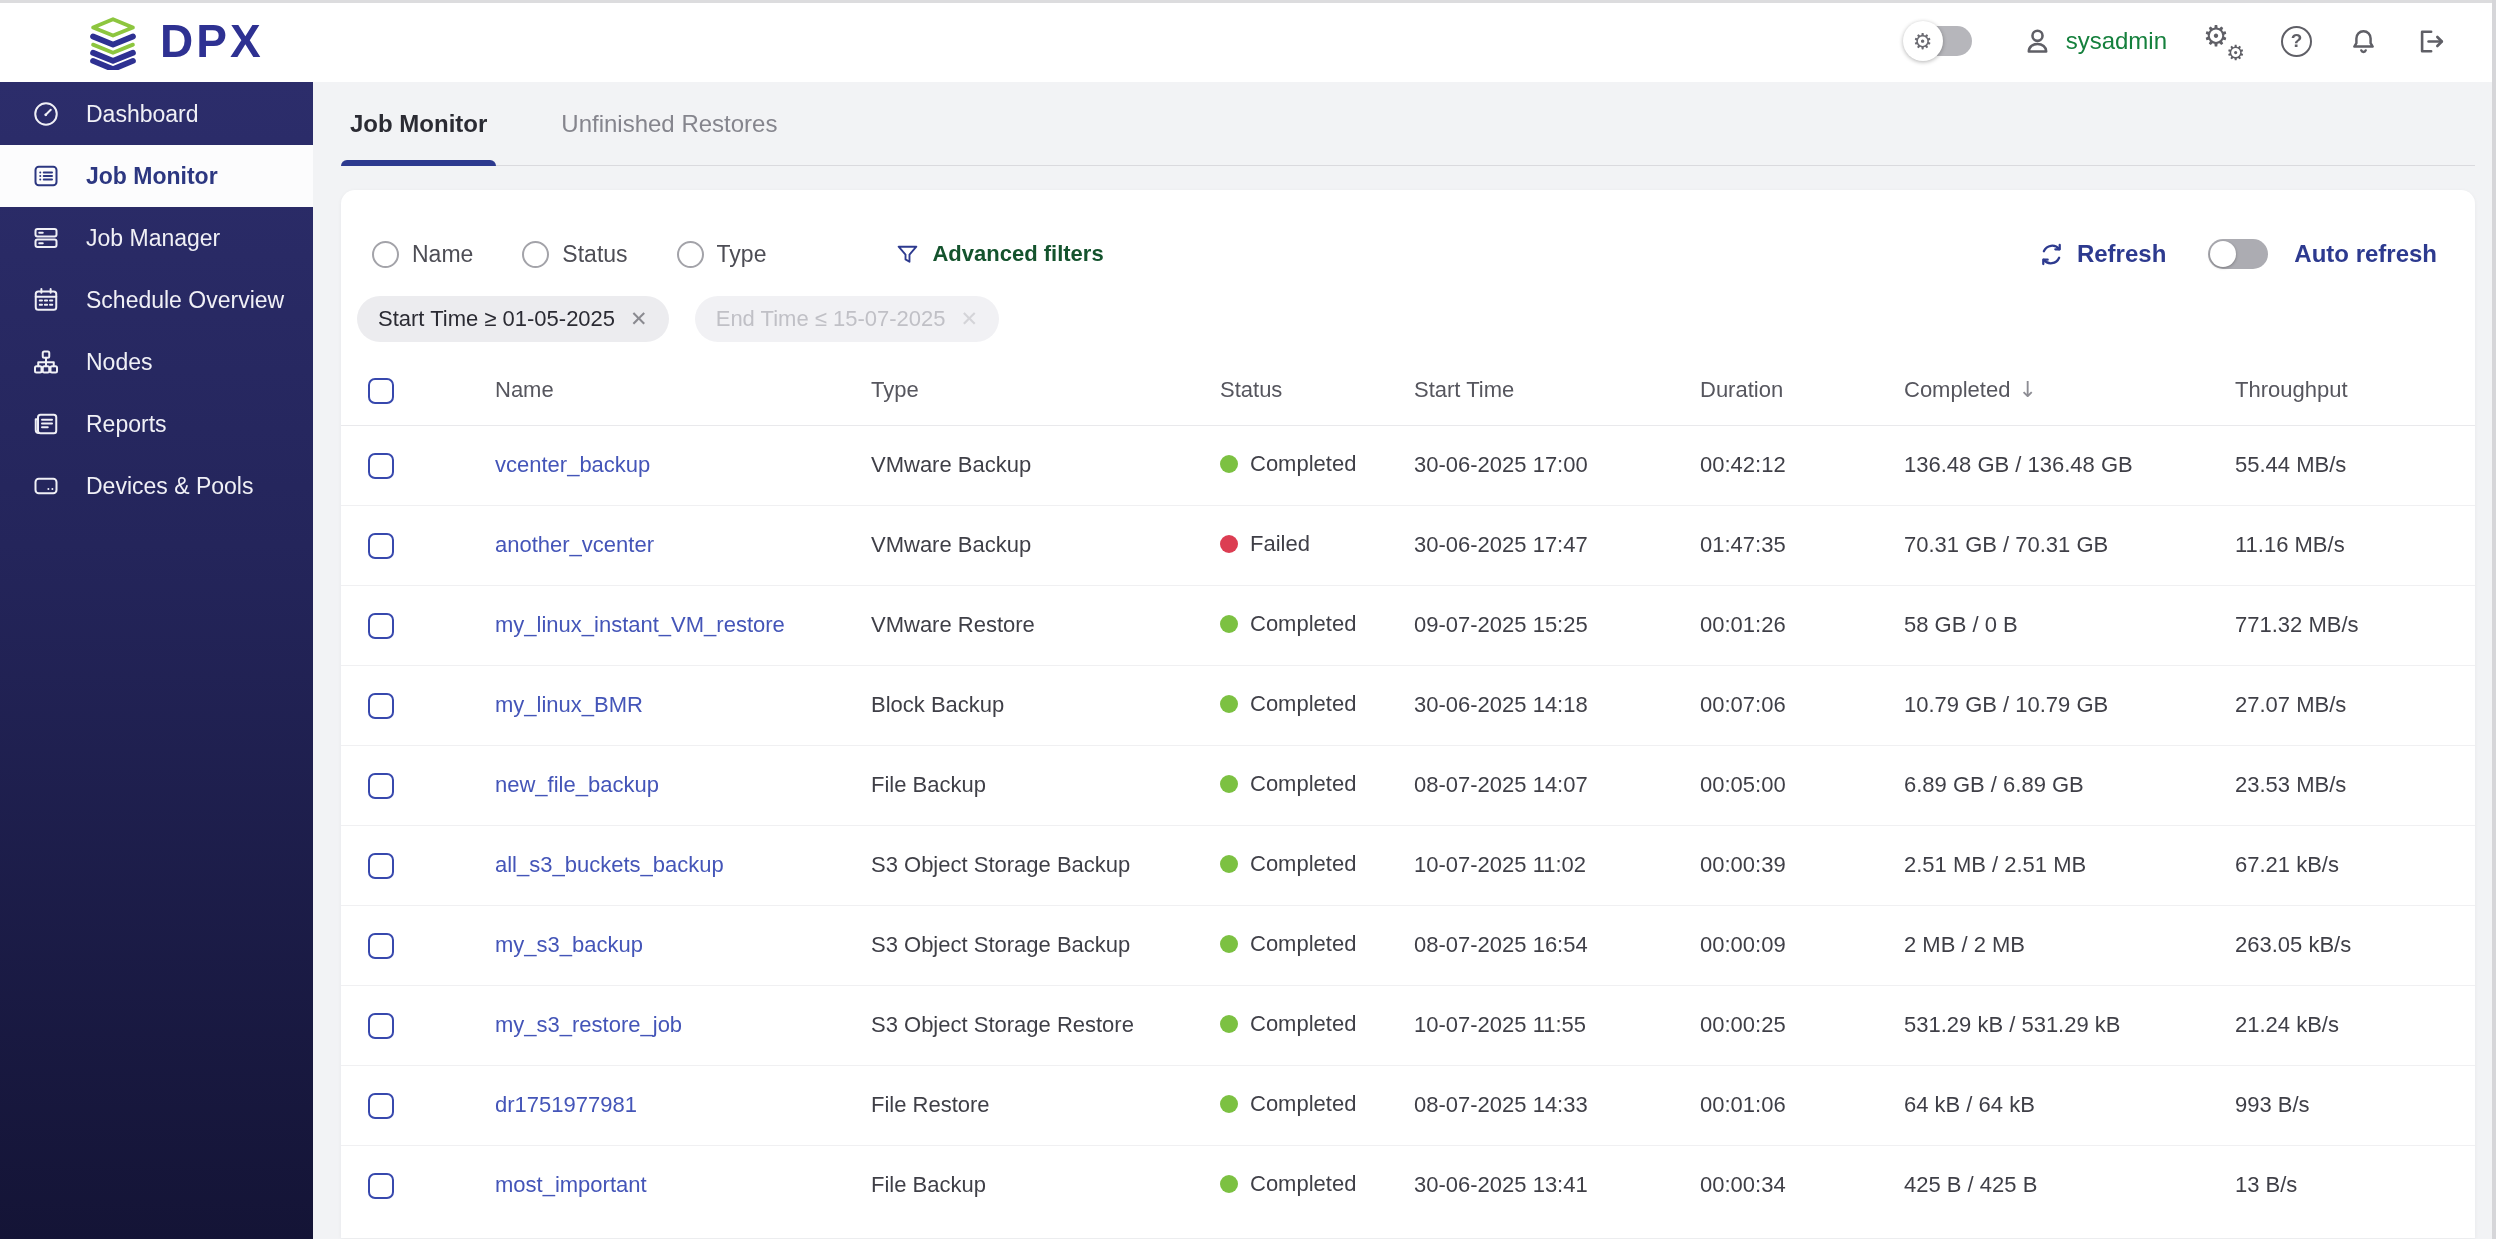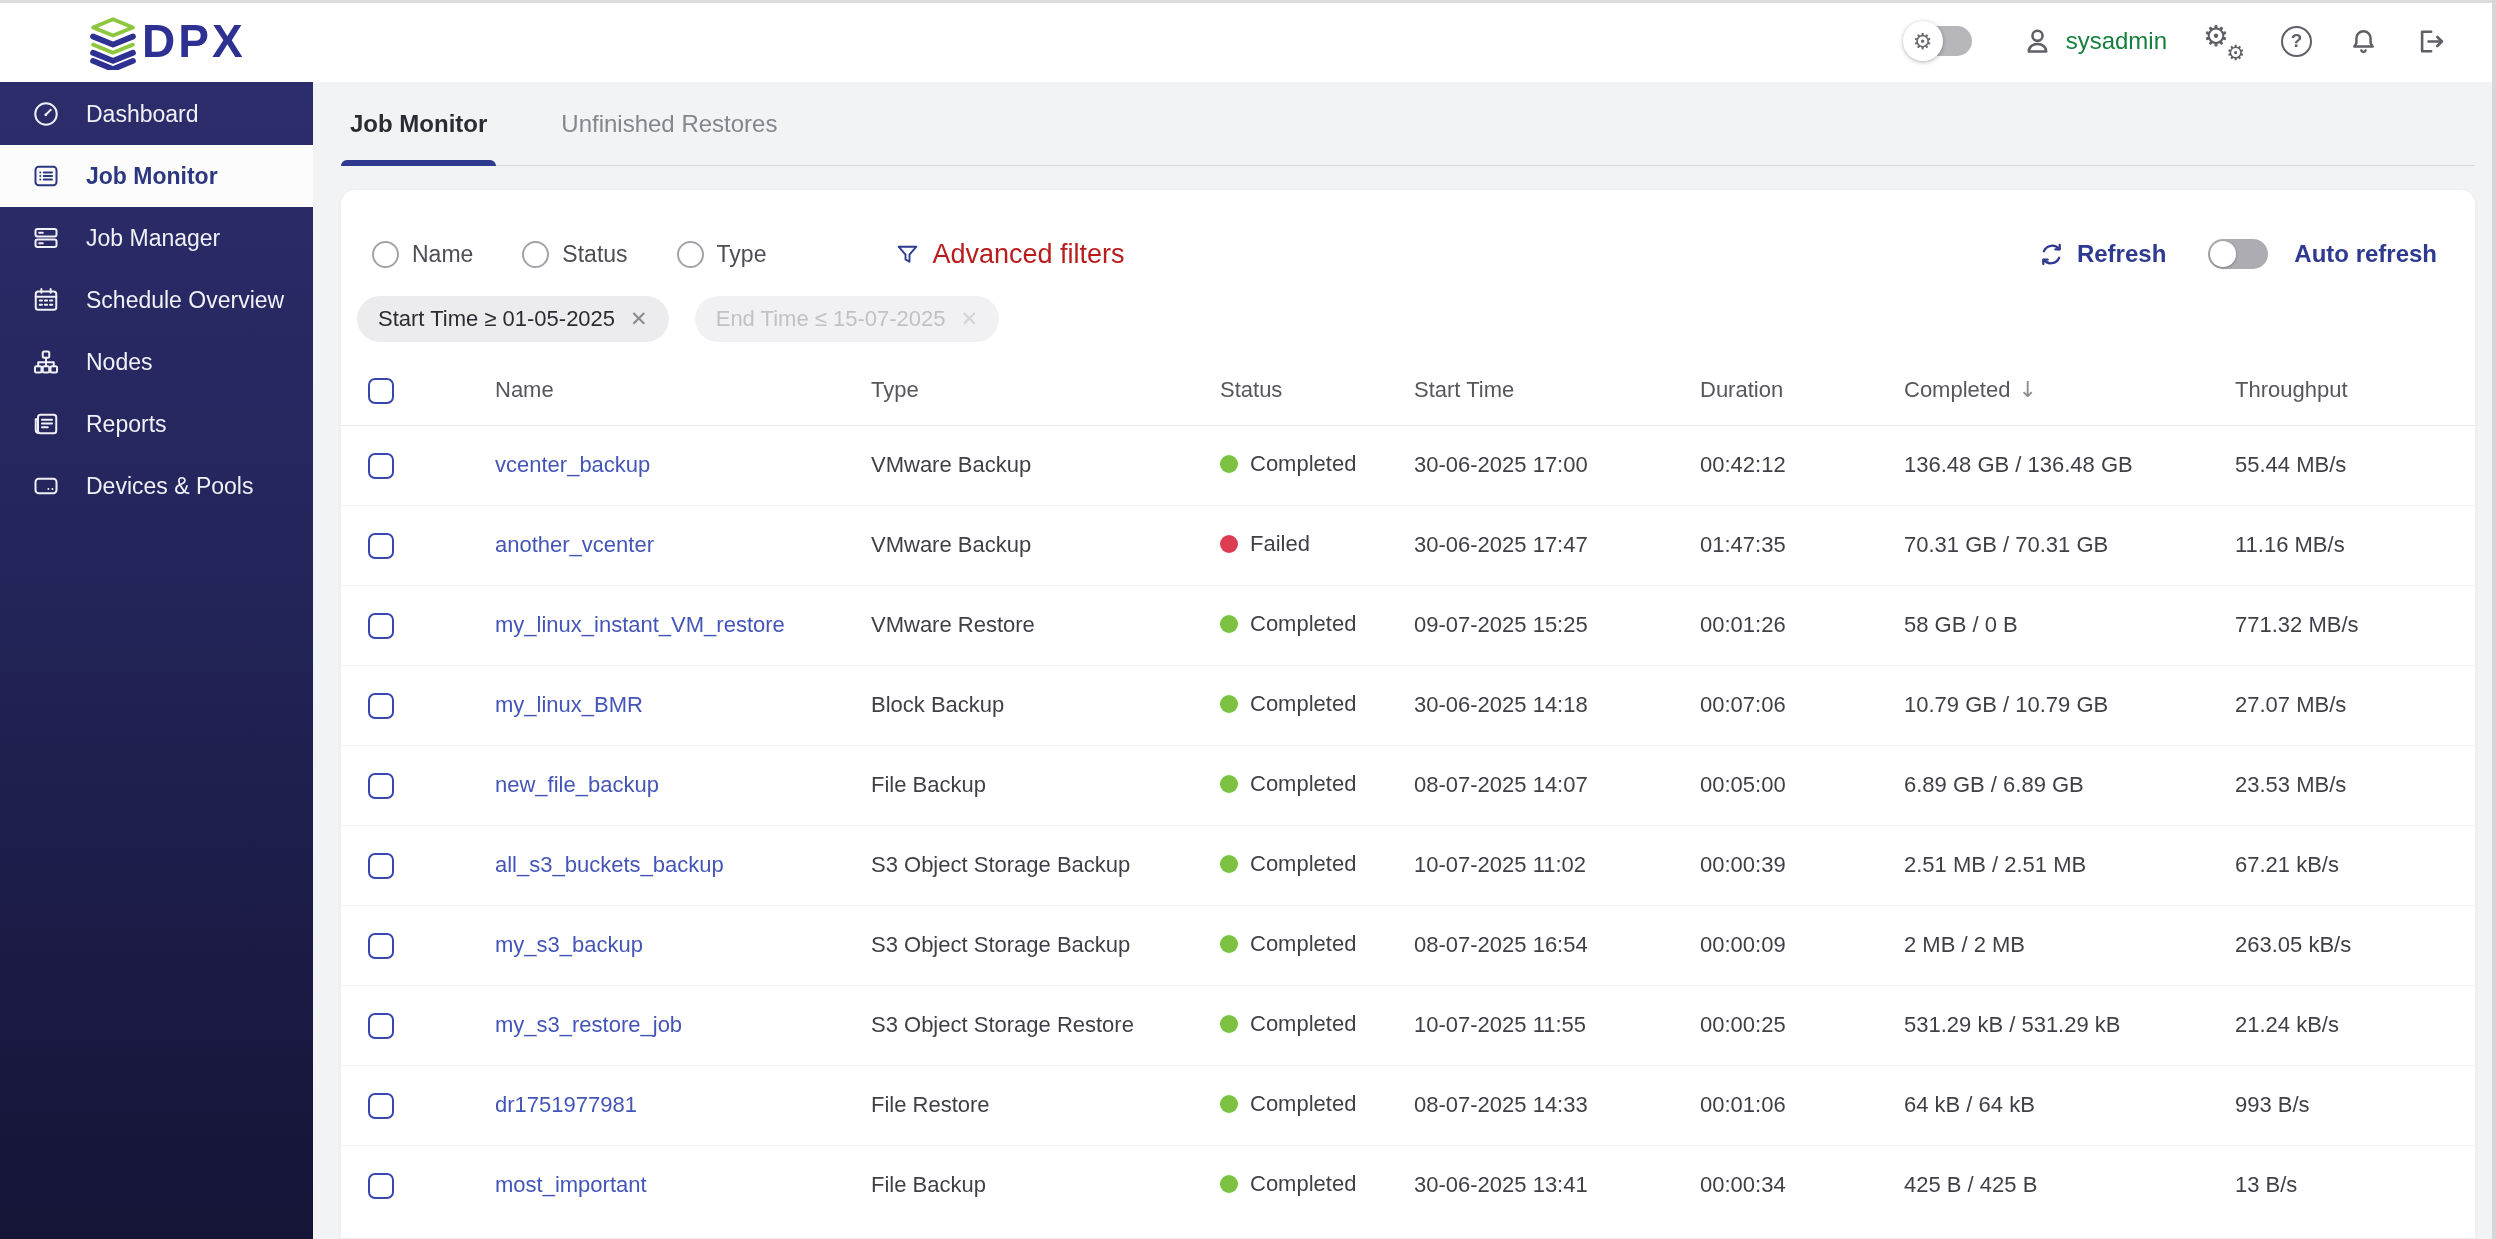--- a/index.html
+++ b/index.html
@@ -15,21 +15,21 @@
 
   
   .top-strip { position:absolute; top:0; left:0; width:100%; height:3px; background:#dcdcde; z-index:40; }
   .edge-strip { position:absolute; top:0; right:0; width:4px; height:100%; background:#d6d6d9; z-index:40; }
 
   
   .topbar {
     position:absolute; top:0; left:0; width:100%; height:82px;
     background:#ffffff; display:flex; align-items:center; z-index:30;
   }
-  .logo { display:flex; align-items:center; margin-left:84px;justify-content:center; }
+  .logo { display:flex; align-items:center; gap:18px; margin-left:84px;justify-content:center; }
   .logo-text { font-size:46px; font-weight:800; letter-spacing:3px; color:#2e3192; }
   .topbar-right { margin-left:auto; display:flex; align-items:center; gap:36px; margin-right:50px; color:#5f5f66; }
 
   .theme-toggle { position:relative; width:64px; height:30px; border-radius:15px; background:#b6b6bb; margin-right:14px; cursor:pointer; }
   .theme-knob {
     position:absolute; left:-5px; top:-5px; width:40px; height:40px; border-radius:50%;
     background:#ffffff; box-shadow:0 1px 4px rgba(0,0,0,.3);
     display:flex; align-items:center; justify-content:center;
     font-family:"DejaVu Sans", sans-serif; font-size:22px; color:#6b6b72;
   }
@@ -69,21 +69,21 @@
     margin-top:24px; background:#ffffff; border-radius:14px 14px 0 0;
     height:1048px; box-shadow:0 1px 4px rgba(30,30,60,.05); padding-top:38px; overflow:hidden;
   }
 
   
   .filters-bar { display:flex; align-items:center; height:52px; padding:0 38px 0 31px; }
   .radio-item { display:flex; align-items:center; gap:13px; margin-right:49px; cursor:pointer; }
   .radio-circle { width:27px; height:27px; border-radius:50%; border:2px solid #a3a3a9; background:#fff; }
   .radio-label { font-size:23px; color:#4d4d55; }
   .advanced { display:flex; align-items:center; gap:12px; margin-left:80px; cursor:pointer; }
-  .advanced-label { font-size:27px; font-weight:400; color:#b91c1c; }
+  .advanced-label { font-size:22px; font-weight:700; color:#14532d; }
   .flex-spacer { flex:1; }
   .refresh { display:flex; align-items:center; gap:12px; margin-right:42px; cursor:pointer;justify-content:center; }
   .refresh-label, .auto-label { font-size:24px; font-weight:700; color:#2d3a8f; }
   .toggle { position:relative; width:60px; height:30px; border-radius:15px; background:#acacb2; cursor:pointer; }
   .toggle-knob { position:absolute; left:2px; top:2px; width:26px; height:26px; border-radius:50%; background:#fff; box-shadow:0 1px 3px rgba(0,0,0,.3); }
   .auto-label { margin-left:26px; }
 
   
   .chips-row { display:flex; gap:26px; margin-top:16px; padding-left:16px; }
   .chip { display:inline-flex; align-items:center; gap:15px; height:46px; border-radius:23px; background:#ececef; padding:0 21px; font-size:22px; color:#2b2b33; }

